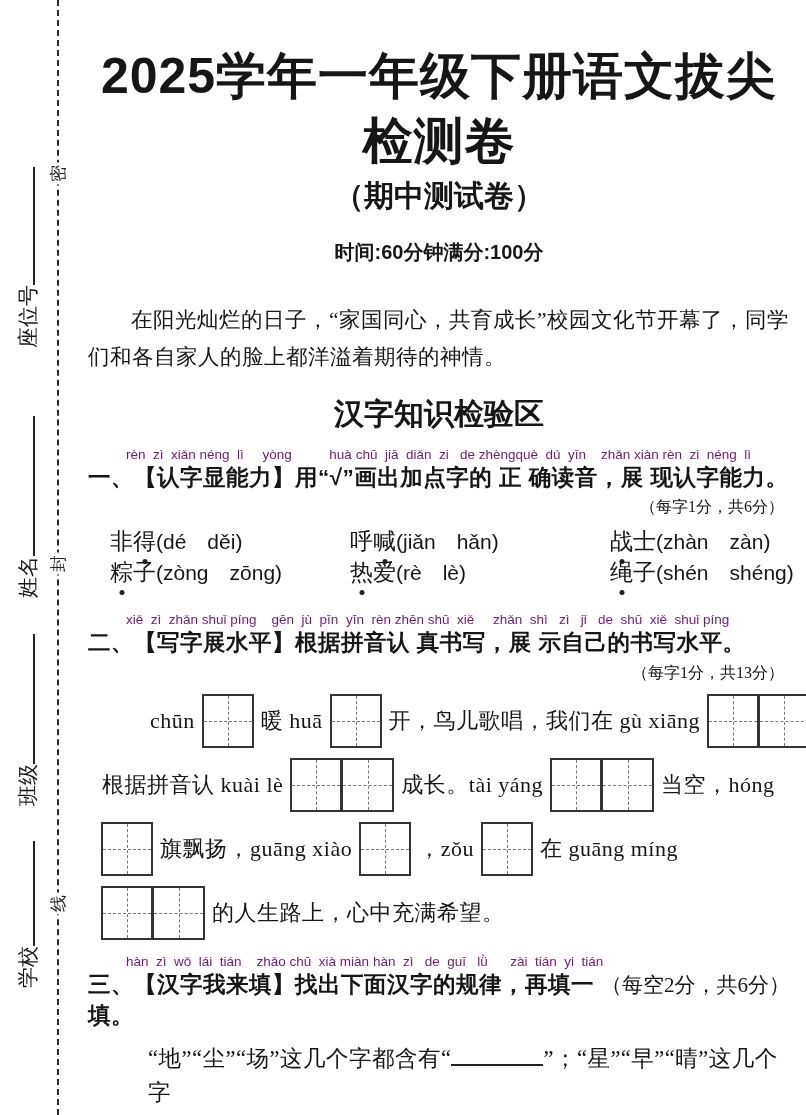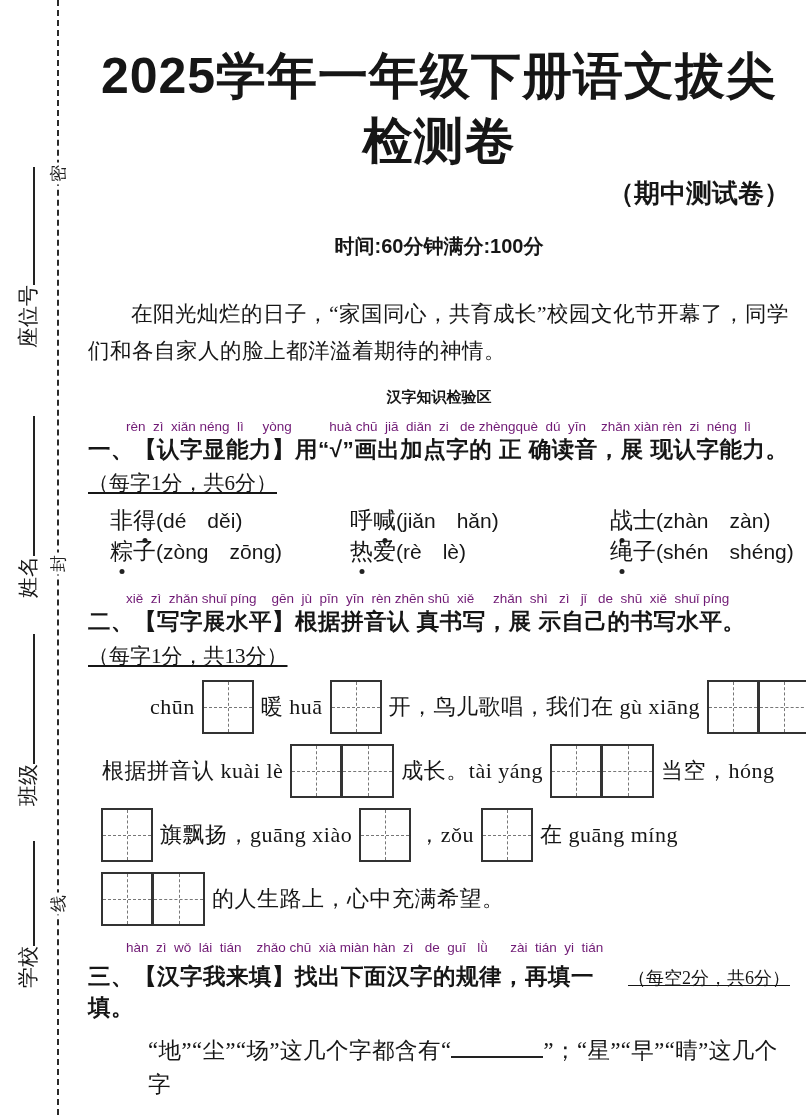--- a/index.html
+++ b/index.html
@@ -31,44 +31,44 @@
   }
 
   
   .content { position:absolute; left:88px; top:0; width:702px; }
   .title {
     margin-top:44px; text-align:center; font-size:50px; line-height:1.3;
     font-weight:900; letter-spacing:1px;
     font-family:Liberation Sans, sans-serif;
   }
   .subtitle {
-    margin-top:2px; text-align:right; font-size:26px; font-weight:900;
+    margin-top:2px; text-align:center; font-size:30px; font-weight:900;
     font-family:"Liberation Sans","DejaVu Sans",sans-serif;
   }
   .time-info {
     margin-top:22px; text-align:center; font-size:20px; font-weight:700;
     font-family:"Liberation Sans","DejaVu Sans",sans-serif;
   }
   .intro {
     margin-top:36px; font-size:21.5px; line-height:1.72; text-indent:2em;
     letter-spacing:0.5px;
   }
   .section-title {
-    margin-top:18px; text-align:center; font-size:15px; font-weight:800;
+    margin-top:18px; text-align:center; font-size:30px; font-weight:800;
     font-family:"Liberation Sans","DejaVu Sans",sans-serif;
   }
   .pinyin-line {
     margin-top:12px; font-size:13.5px; white-space:pre;
     font-family:"Liberation Sans","DejaVu Sans",sans-serif; color:#701a75;
   }
   .q-text {
     font-size:22.5px; font-weight:700; line-height:1.4; letter-spacing:0.5px;
     font-family:"Liberation Sans","DejaVu Sans",sans-serif;
   }
-  .q-score { font-size:21px; padding-right:6px; margin-top:4px;text-decoration:underline; }
+  .q-score { text-align:right; font-size:16px; padding-right:6px; margin-top:4px; }
 
   
   .words-grid {
     margin-top:8px; padding-left:22px; display:grid;
     grid-template-columns:240px 260px auto; font-size:23px;
   }
   .word-item { white-space:nowrap; }
   .dotchar { position:relative; display:inline-block; }
   .dotchar::after {
     content:""; position:absolute; left:50%; bottom:-7px; width:5px; height:5px;
@@ -97,22 +97,22 @@
   .tian-pair { display:inline-flex; flex:0 0 auto; margin:0 7px; }
   .tian-pair .tian { margin:0; }
   .tian-pair .tian + .tian { border-left:1.5px solid #333; }
 
   .blank {
     display:inline-block; border-bottom:2px solid #222; height:1em;
     vertical-align:baseline;
   }
   .q3-line { margin-top:10px; font-size:22.5px; line-height:1.5; letter-spacing:0.5px; }
   .q3-line.indent1 { padding-left:60px; }
-  .q3-header { display:flex; margin-top:6px; align-items:baseline; }
-  .q3-header .q-score-inline { font-size:18px; font-weight:400; white-space:nowrap;text-decoration:underline; }
+  .q3-header { display:flex; margin-top:0; align-items:baseline; }
+  .q3-header .q-score-inline { font-size:21px; font-weight:400; white-space:nowrap; }
 </style>
 </head>
 <body>
 
 <div class="page">
 
   <div class="seal-line"></div>
 
   <div class="m-field" style="top:348px;">
     <span>座位号</span><span class="blank-v" style="width:118px;"></span>

